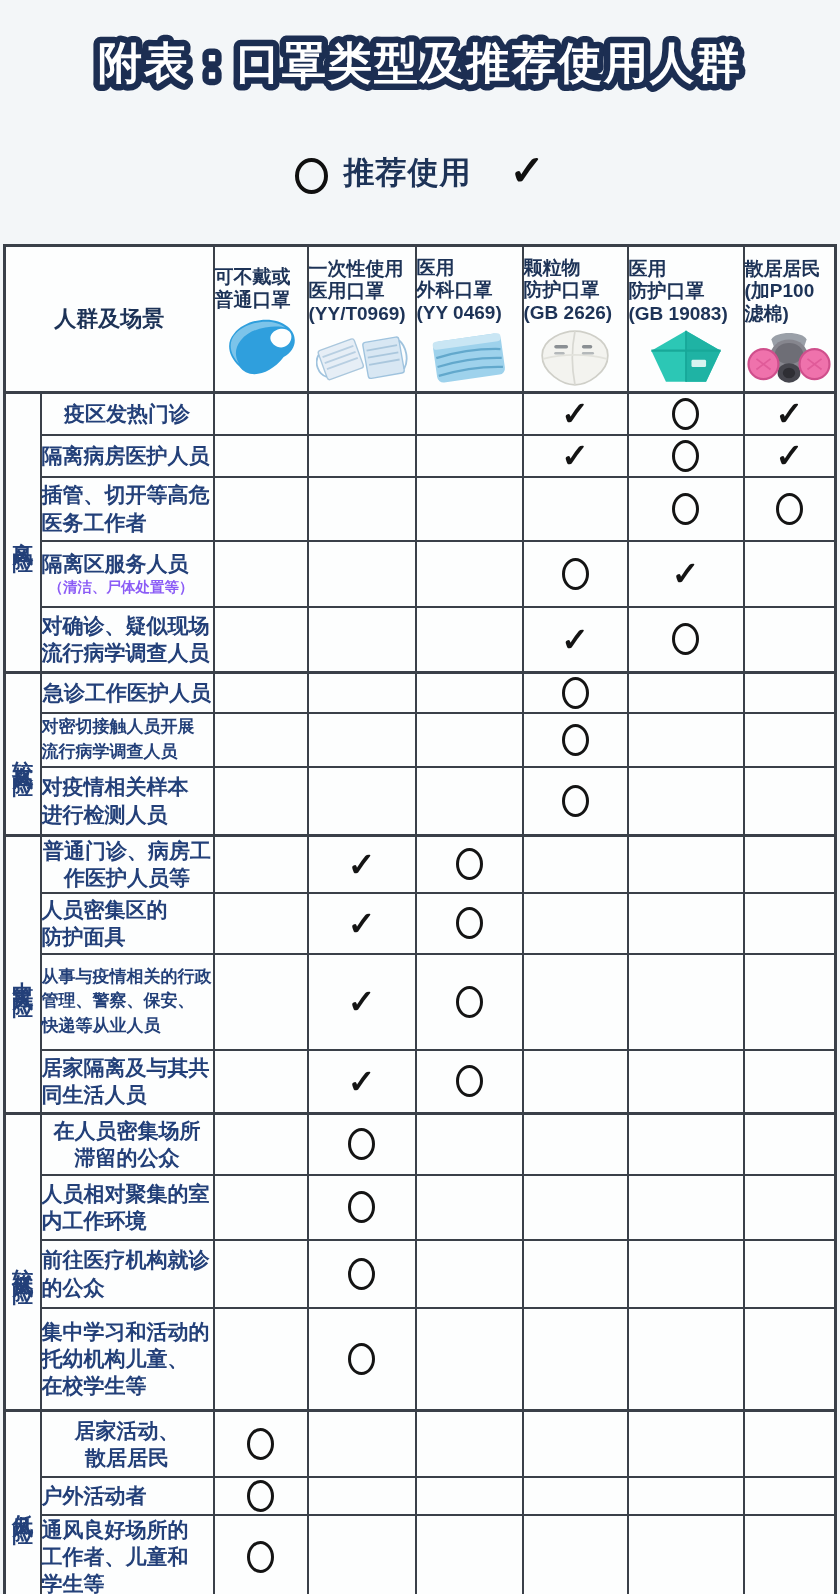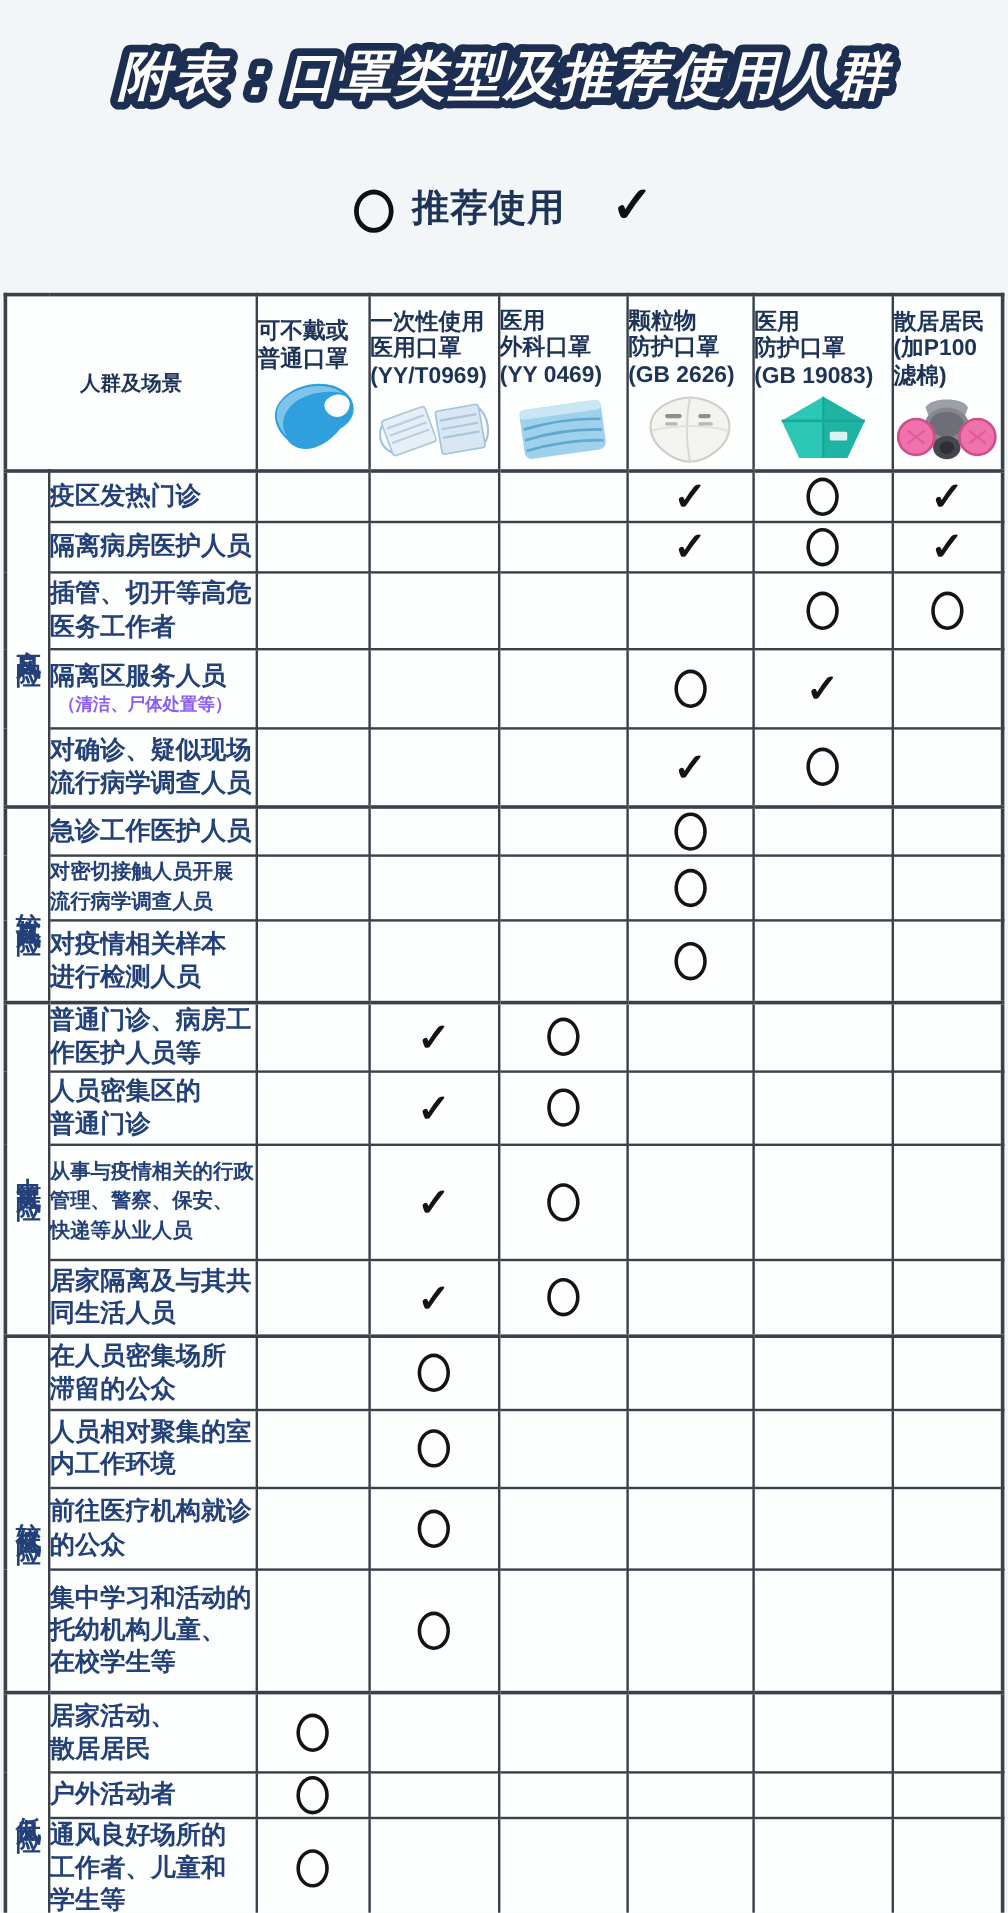--- a/index.html
+++ b/index.html
@@ -3,21 +3,21 @@
 <meta charset="utf-8">
 <style>
   html,body{margin:0;padding:0;}
   body{
     width:840px;height:1594px;overflow:hidden;
     background:#f3f6f8;
     font-family:"Liberation Sans", sans-serif;
     color:#1e3560;
   }
   
-  .title-wrap{width:840px;margin-top:16px;text-align:center;font-style:italic;}
+  .title-wrap{width:840px;margin-top:16px;text-align:center;}
   .title-wrap svg{display:block;margin:0 auto;}
   
   .legend{
     display:flex;justify-content:center;align-items:flex-end;
     gap:15px;margin-top:44px;height:48px;
   }
   .legend .circle{
     width:25px;height:28px;border:4px solid #101010;border-radius:50%;
     display:inline-block;background:transparent;
   }
@@ -32,24 +32,24 @@
     border-collapse:collapse;table-layout:fixed;
     margin:50px auto 0;width:831px;
     background:#fdfefe;
     border:3px solid #3a4049;
   }
   table.mask th, table.mask td{
     border:2px solid #3a4049;
     padding:0;vertical-align:middle;
   }
   tr.hdr th{border-bottom:3px solid #3a4049;}
-  tr.group-start td{border-top:3px solid #3a4049;}
+  tr.group-start td{border-top:3px solid #3a4049;text-align:center;}
   
   th.people{
-    font-size:17px;font-weight:800;color:#1d3357;
+    font-size:22px;font-weight:800;color:#1d3357;
     vertical-align:top;padding-top:14px;text-align:center;
   }
   th.mask-col{vertical-align:top;text-align:left;}
   .col-label{
     white-space:pre-line;font-size:19px;line-height:1.18;
     font-weight:800;color:#1d3357;padding-top:9px;
   }
   .col-icon{margin-top:2px;}
   .col-icon svg{display:block;margin:0 auto;}
   
@@ -316,21 +316,21 @@
     <td class="mark" data-mark=""></td>
     <td class="mark" data-mark="check"></td>
     <td class="mark" data-mark="circle"></td>
     <td class="mark" data-mark=""></td>
     <td class="mark" data-mark=""></td>
     <td class="mark" data-mark=""></td>
   </tr>
   <tr style="height:61px">
     <td class="scenario">
           <div class="sc-label">人员密集区的
-普通门诊</div>
+防护面具</div>
         </td>
     <td class="mark" data-mark=""></td>
     <td class="mark" data-mark="check"></td>
     <td class="mark" data-mark="circle"></td>
     <td class="mark" data-mark=""></td>
     <td class="mark" data-mark=""></td>
     <td class="mark" data-mark=""></td>
   </tr>
   <tr class="sm" style="height:96px">
     <td class="scenario">

